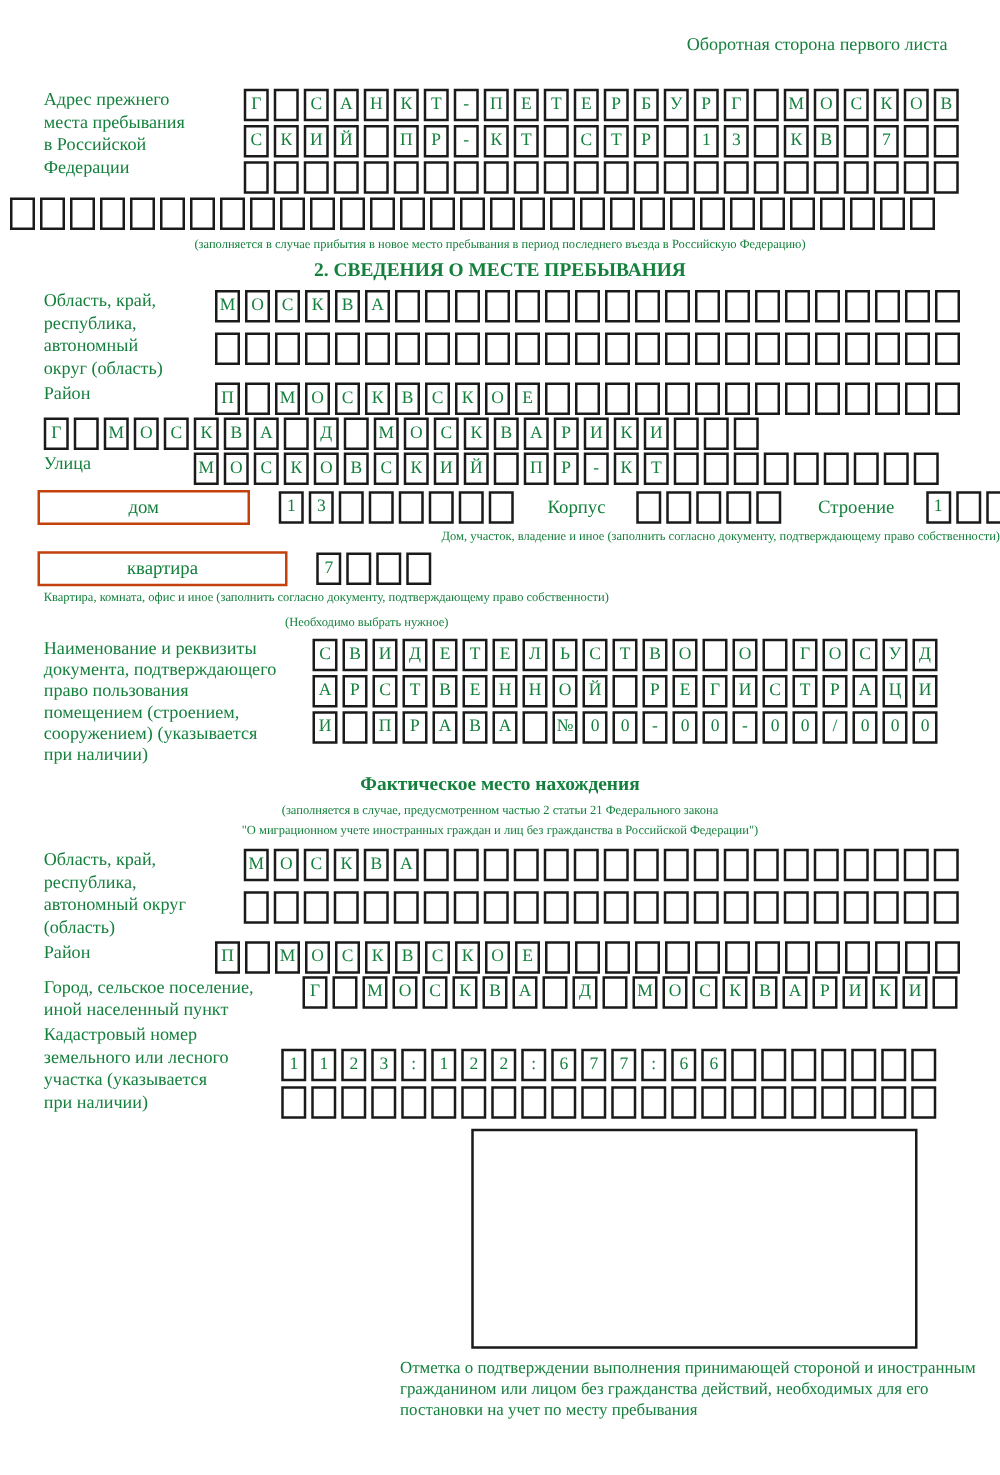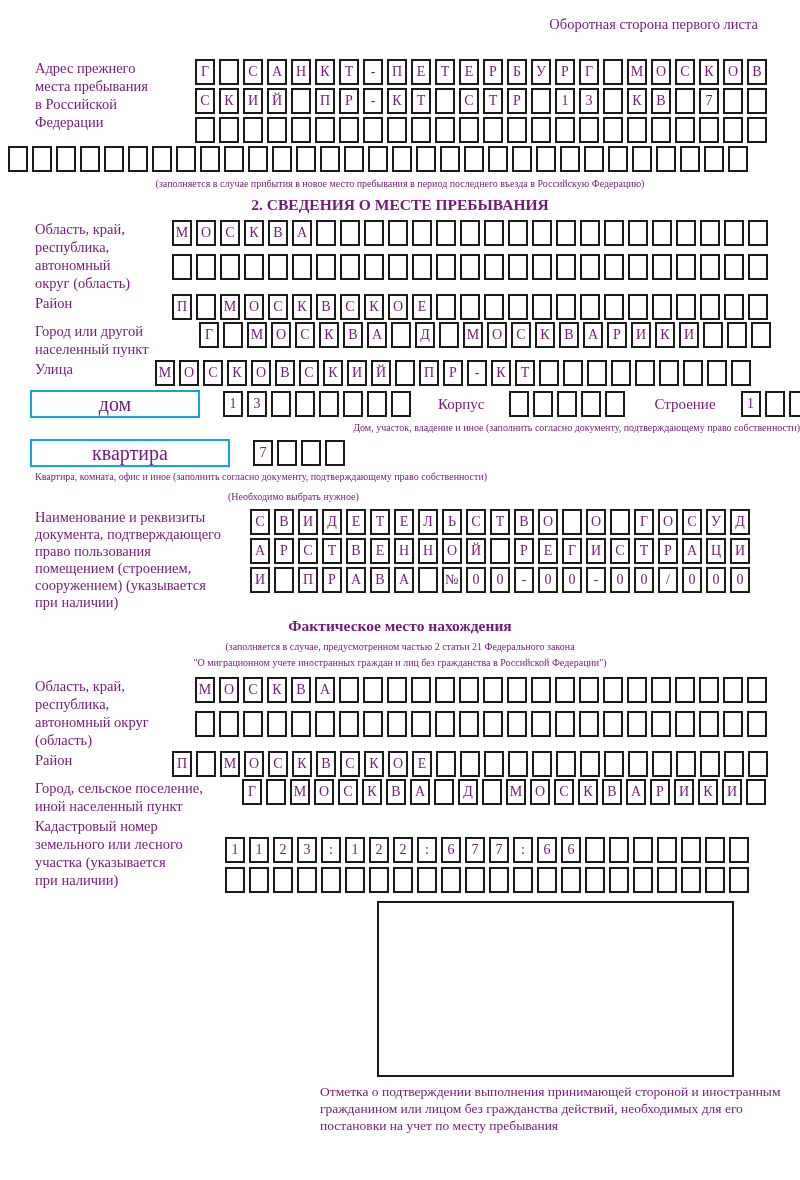--- a/index.html
+++ b/index.html
@@ -1,29 +1,29 @@
 <!DOCTYPE html>
 <html><head>
 <meta charset="utf-8">
 <style>
   html,body{margin:0;padding:0;background:#fff;}
   .page{width:800px;height:1180px;box-sizing:border-box;position:relative;overflow:hidden;
-        background:#fff;color:#701a75;font-family:"Liberation Serif",serif;padding-top:16px;}
+        background:#fff;color:#15803d;font-family:"Liberation Serif",serif;padding-top:28px;}
   .header-note{text-align:right;padding-right:42px;font-size:14.5px;margin-bottom:26px;}
   .flexrow{display:flex;align-items:flex-start;}
   .aligncenter{align-items:center;}
   .label{font-size:14.5px;line-height:18px;white-space:pre-line;flex:0 0 auto;box-sizing:border-box;}
   .inline-label{font-size:15px;line-height:26px;flex:0 0 auto;white-space:nowrap;}
   .rowstack{display:flex;flex-direction:column;gap:3px;}
   .gap8{gap:8px;} .gap4{gap:4px;}
   .cells{display:flex;gap:4px;flex:0 0 auto;}
   .cell{width:20px;height:26px;border:2px solid #1a1a1a;box-sizing:border-box;flex:0 0 auto;
         display:flex;align-items:center;justify-content:center;font-size:14px;line-height:1;background:#fff;}
-  .bigbox{height:28px;border:2px solid #0ea5e9;box-sizing:border-box;display:flex;align-items:center;
-          justify-content:center;font-size:20px;flex:0 0 auto;}
+  .bigbox{height:28px;border:2px solid #c2410c;box-sizing:border-box;display:flex;align-items:center;
+          justify-content:center;font-size:15px;flex:0 0 auto;}
   .dom-box{width:170px;margin-right:6px;}
   .kvartira-box{width:200px;margin-right:6px;}
   .checkbox{width:22px;height:26px;border:2px solid #1a1a1a;box-sizing:border-box;flex:0 0 auto;
             display:flex;align-items:center;justify-content:center;font-size:15px;}
   .caption{font-size:10px;line-height:16px;}
   .center{text-align:center;}
   .sec-title{font-weight:bold;font-size:15.5px;text-align:center;margin:4px 0 6px;}
   .fact-title{margin-top:6px;margin-bottom:4px;}
   .mesto-note{margin-left:228px;margin-top:2px;margin-bottom:4px;}
   .stamp-wrap{width:470px;margin-left:320px;margin-top:8px;}
@@ -256,22 +256,20 @@
         <span class="cell"></span>
         <span class="cell"></span>
         <span class="cell"></span>
         <span class="cell"></span>
         <span class="cell"></span>
         <span class="cell"></span>
       </div>
   </div>
 
   <div class="flexrow ml35 mb2">
-    <div class="label w147">Город или другой
-населенный пункт</div>
     <div class="cells">
         <span class="cell">Г</span>
         <span class="cell"></span>
         <span class="cell">М</span>
         <span class="cell">О</span>
         <span class="cell">С</span>
         <span class="cell">К</span>
         <span class="cell">В</span>
         <span class="cell">А</span>
         <span class="cell"></span>

